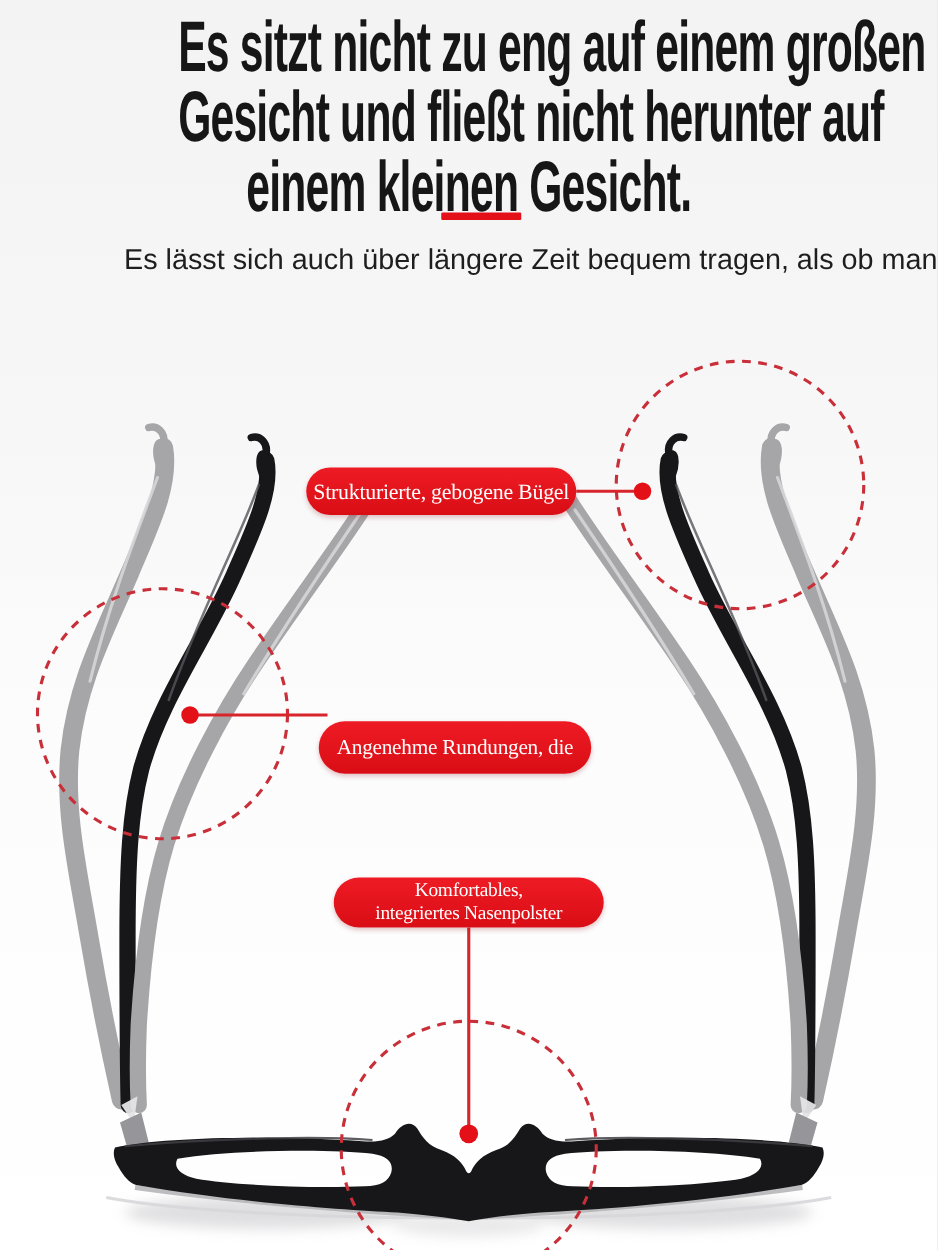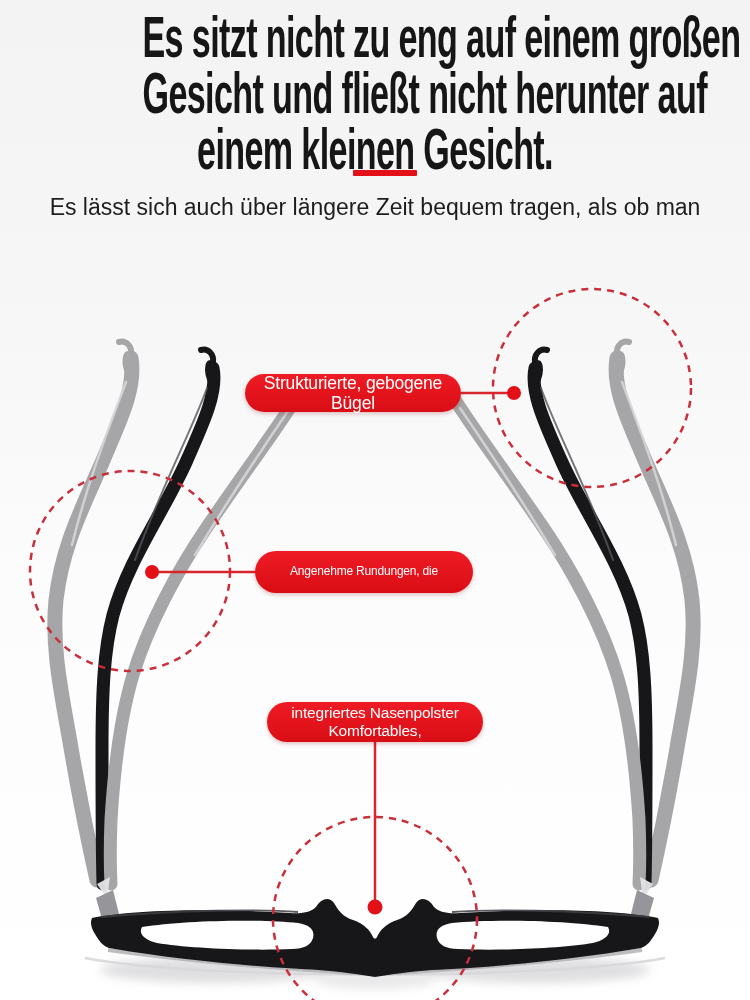--- a/index.html
+++ b/index.html
@@ -15,21 +15,21 @@
     font-size:55px;line-height:54px;letter-spacing:-1px;
     transform:scale(0.62,1.04);transform-origin:50% 0;
   }
   .headline div{white-space:nowrap;}
   .head-dash{
     position:absolute;left:353px;top:170px;width:64px;height:6px;
     background:var(--accent-red,#e31018);border-radius:1px;
   }
   
   .subtext{
-    position:absolute;top:192px;left:0;width:750px;text-align:center;
+    position:absolute;top:192px;left:0;width:750px;text-align:right;
     font-size:23px;line-height:31px;color:var(--body-text,#1e1e1e);
   }
   
   .art{position:absolute;left:0;top:0;width:750px;height:1000px;}
   .t-gray{stroke:var(--frame-gray,#a6a6a8);fill:none;stroke-linecap:round;}
   .t-gray-hl{stroke:var(--frame-gray-light,#d6d6d8);fill:none;stroke-linecap:round;opacity:.9;}
   .t-black{stroke:var(--frame-black,#17171a);fill:none;stroke-linecap:round;}
   .t-black-hl{stroke:#55555a;fill:none;stroke-linecap:round;opacity:.8;}
   .tip-gray{fill:var(--frame-gray,#a6a6a8);}
   .tip-black{fill:var(--frame-black,#17171a);}
@@ -43,23 +43,24 @@
   .underframe1{stroke:#d7d7da;stroke-width:2.5;fill:none;opacity:.9;}
   .underframe2{stroke:#b2b2b5;stroke-width:4;fill:none;opacity:.85;}
   .shadow{fill:var(--shadow-gray,#bfbfc3);}
   
   .pill{
     position:absolute;display:flex;flex-direction:column;justify-content:center;
     text-align:center;color:#fff;border-radius:26px;
     background:linear-gradient(180deg,var(--pill-red-top,#ee1b24),var(--pill-red-bottom,#d90d15));
     box-shadow:0 2px 4px rgba(140,15,20,.25);
     letter-spacing:-.2px;
+    font-family:Liberation Serif, serif;
   }
   .pill-1{left:245px;top:374px;width:216px;height:38px;border-radius:19px;font-size:17.5px;line-height:20px;}
-  .pill-2{left:255px;top:551px;width:218px;height:42px;border-radius:21px;font-size:12px;line-height:19.5px;}
+  .pill-2{left:255px;top:577px;width:218px;height:42px;border-radius:21px;font-size:17px;line-height:19.5px;}
   .pill-3{left:267px;top:702px;width:216px;height:40px;border-radius:20px;font-size:15.5px;line-height:18px;}
 </style>
 </head>
 <body>
 
 <div class="stage">
 
   <div class="headline">
     <div>Es sitzt nicht zu eng auf einem großen</div>
     <div>Gesicht und fließt nicht herunter auf</div>
@@ -166,17 +167,17 @@
     <circle class="cdot" cx="375" cy="907" r="7.5"></circle>
   </svg>
 
   <div class="pill pill-1">
     <span>Strukturierte, gebogene Bügel</span>
   </div>
   <div class="pill pill-2">
     <span>Angenehme Rundungen, die</span>
   </div>
   <div class="pill pill-3">
+    <span>Komfortables,</span>
     <span>integriertes Nasenpolster</span>
-    <span>Komfortables,</span>
   </div>
 
 </div>
 
 </body></html>

